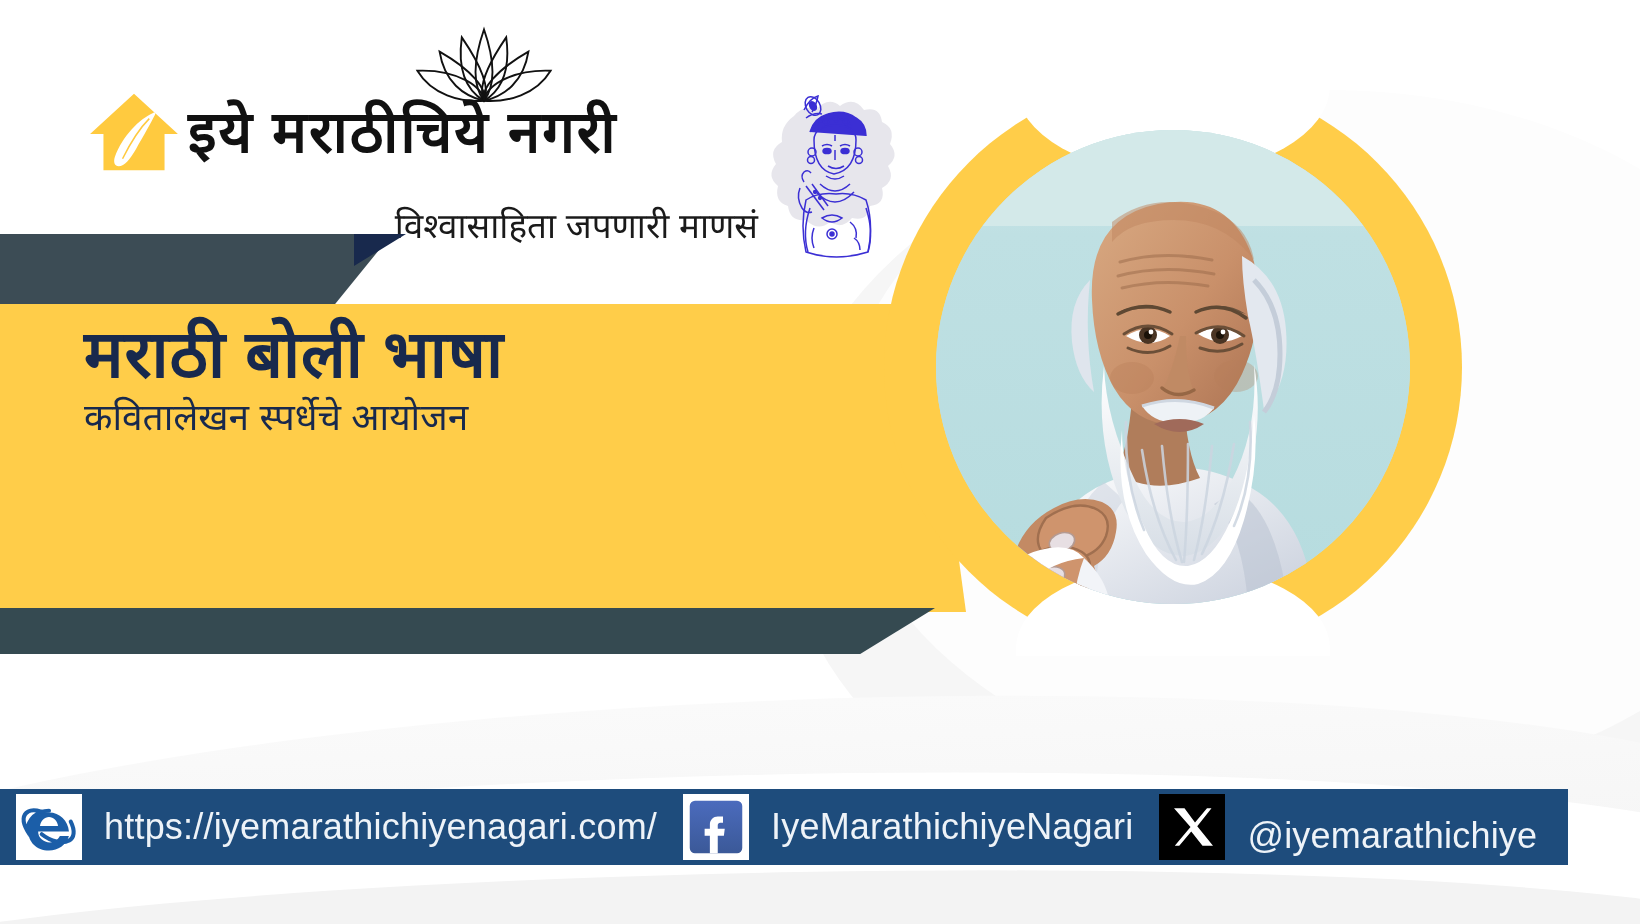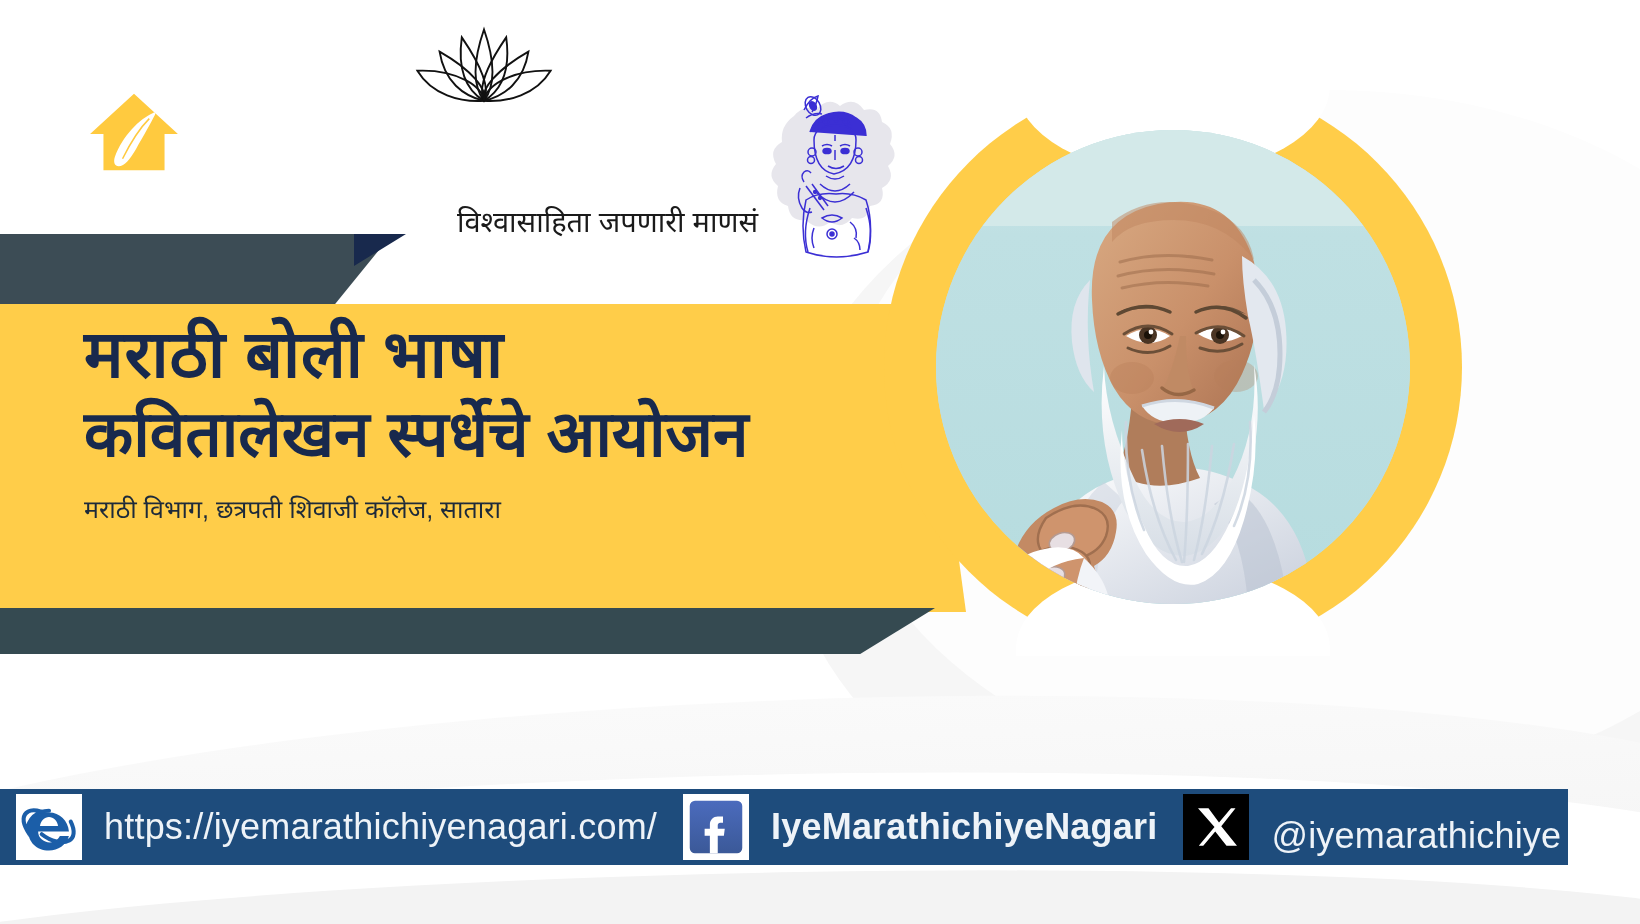--- a/index.html
+++ b/index.html
@@ -29,21 +29,21 @@
   .lotus{position:absolute;left:318px;top:4px;width:160px;height:92px;}
   .logo-row{position:absolute;left:0;top:82px;display:flex;align-items:center;gap:6px;}
   .house-icon{width:96px;height:84px;flex:0 0 auto;}
   .brand-text{
     font-family:"Liberation Sans", sans-serif;
     font-size:58px;font-weight:700;color:#111;letter-spacing:2px;
     line-height:1;white-space:nowrap;
   }
   .tagline{
     position:absolute;left:292px;top:193px;width:380px;text-align:right;
-    font-size:29px;color:#1a1a1a;white-space:nowrap;
+    font-size:35px;color:#1a1a1a;white-space:nowrap;
   }
 
   
   .krishna{position:absolute;left:766px;top:88px;width:144px;height:178px;}
   .band-dark-fold{
     position:absolute;left:354px;top:234px;width:0;height:0;
     border-top:32px solid #18294d;border-right:52px solid transparent;
   }
   .band-dark-top2{
     position:absolute;left:0;top:234px;width:392px;height:82px;background:#3c4c55;
@@ -64,21 +64,21 @@
 
   
   .headline{
     position:absolute;left:84px;top:318px;width:830px;
   }
   .h-line1{
     font-size:66px;font-weight:700;color:#18294d;line-height:1.12;
     letter-spacing:1px;white-space:nowrap;
   }
   .h-line2{
-    font-size:64px;font-weight:700;color:#18294d;line-height:1.2;
+    font-size:37px;font-weight:400;color:#18294d;line-height:1.2;
     margin-top:4px;white-space:nowrap;
   }
   .h-line3{
     font-size:25px;font-weight:400;color:#1d2a3a;margin-top:18px;white-space:nowrap;
   }
 
   
   .portrait-ring{
     position:absolute;left:884px;top:78px;width:578px;height:578px;border-radius:50%;
     background:#ffcd49;
@@ -106,21 +106,21 @@
     width:66px;height:66px;flex:0 0 auto;display:flex;align-items:center;justify-content:center;
   }
   .tile-ie{background:#ffffff;margin-left:16px;}
   .tile-fb{background:#ffffff;}
   .tile-x{background:#000000;}
   .f-text{
     color:#eef3f8;font-size:36px;font-weight:300;white-space:nowrap;
     letter-spacing:.2px;
   }
   .f-url{margin-left:22px;}
-  .f-fb{margin-left:22px;font-weight:bold;}
+  .f-fb{margin-left:22px;}
   .f-x{margin-left:22px;margin-top:17px;}
   .spacer-a{width:26px;}
   .spacer-b{width:26px;}
 </style>
 </head>
 <body>
 
 <div id="poster">
 
   <div class="bg-layer">
@@ -146,20 +146,21 @@
         <path d="M100 112 C 130 114 166 104 184 74 C 132 72 100 96 100 112 Z"></path>
       </g>
     </svg>
 
     <div class="logo-row">
       <svg class="house-icon" viewBox="0 0 100 88">
         <path d="M50 4 L96 46 L82 46 L82 84 L18 84 L18 46 L4 46 Z" fill="#ffca3f"></path>
         <path d="M70 24 C 56 30 38 48 30 70 C 28 76 30 80 34 80 C 40 80 46 72 52 62 C 60 48 68 34 72 26 C 73 24 72 23 70 24 Z" fill="#ffffff"></path>
         <path d="M66 30 C 56 40 46 56 38 72" stroke="#ffca3f" stroke-width="1.6" fill="none"></path>
       </svg>
+      <div class="brand-text">इये मराठीचिये नगरी</div>
     </div>
 
     <div class="tagline">विश्वासाहिता जपणारी माणसं</div>
   </div>
 
   <svg class="krishna" viewBox="0 0 144 178">
     <path d="M28 28 q10 -12 22 -6 q12 -14 24 -4 q14 -10 24 4 q16 -4 18 12 q14 6 8 22 q10 12 -2 22 q8 14 -6 22 q4 16 -12 18 q-2 16 -18 12 q-10 12 -22 4 q-12 10 -24 -2 q-16 2 -18 -14 q-14 -4 -10 -20 q-12 -10 -2 -22 q-8 -14 6 -22 q-2 -16 12 -26 Z" fill="#e7e6ec"></path>
     <g stroke="#3b2fd4" stroke-width="1.5" fill="none">
 
       <path d="M38 22 q6 -12 14 -14 q-2 10 -6 16"></path>
@@ -212,21 +213,20 @@
 
   <div class="band-dark-top2"></div>
   <div class="band-dark-fold"></div>
   <div class="band-yellow"></div>
   <div class="band-yellow-wedge"></div>
   <div class="band-dark-bottom"></div>
 
   <div class="headline">
     <div class="h-line1">मराठी बोली भाषा</div>
     <div class="h-line2">कवितालेखन स्पर्धेचे आयोजन</div>
-    <div class="h-line3">मराठी विभाग, छत्रपती शिवाजी कॉलेज, सातारा</div>
   </div>
 
   <div class="portrait-ring"></div>
   <div class="portrait-ring-notch-t"></div>
   <div class="portrait-ring-notch-b"></div>
   <div class="portrait-clip">
     <svg class="portrait-svg" viewBox="0 0 474 474">
       <defs>
         <linearGradient id="bgsky" x1="0" y1="0" x2="0" y2="1">
           <stop offset="0" stop-color="#cfe7e8"></stop>

